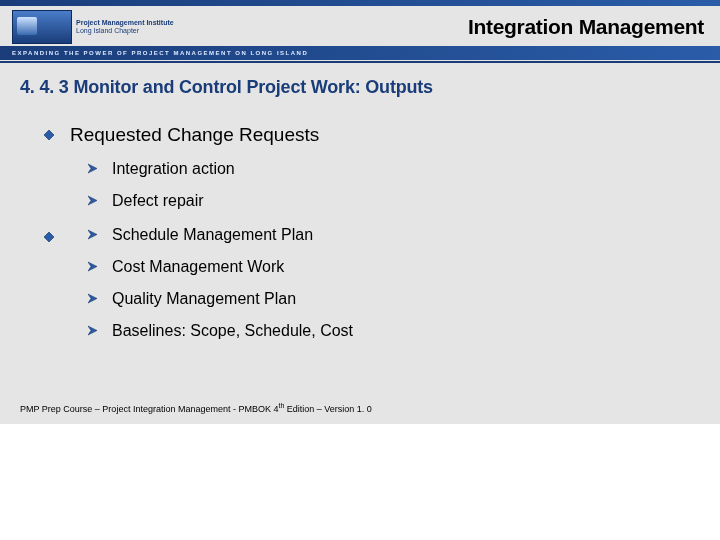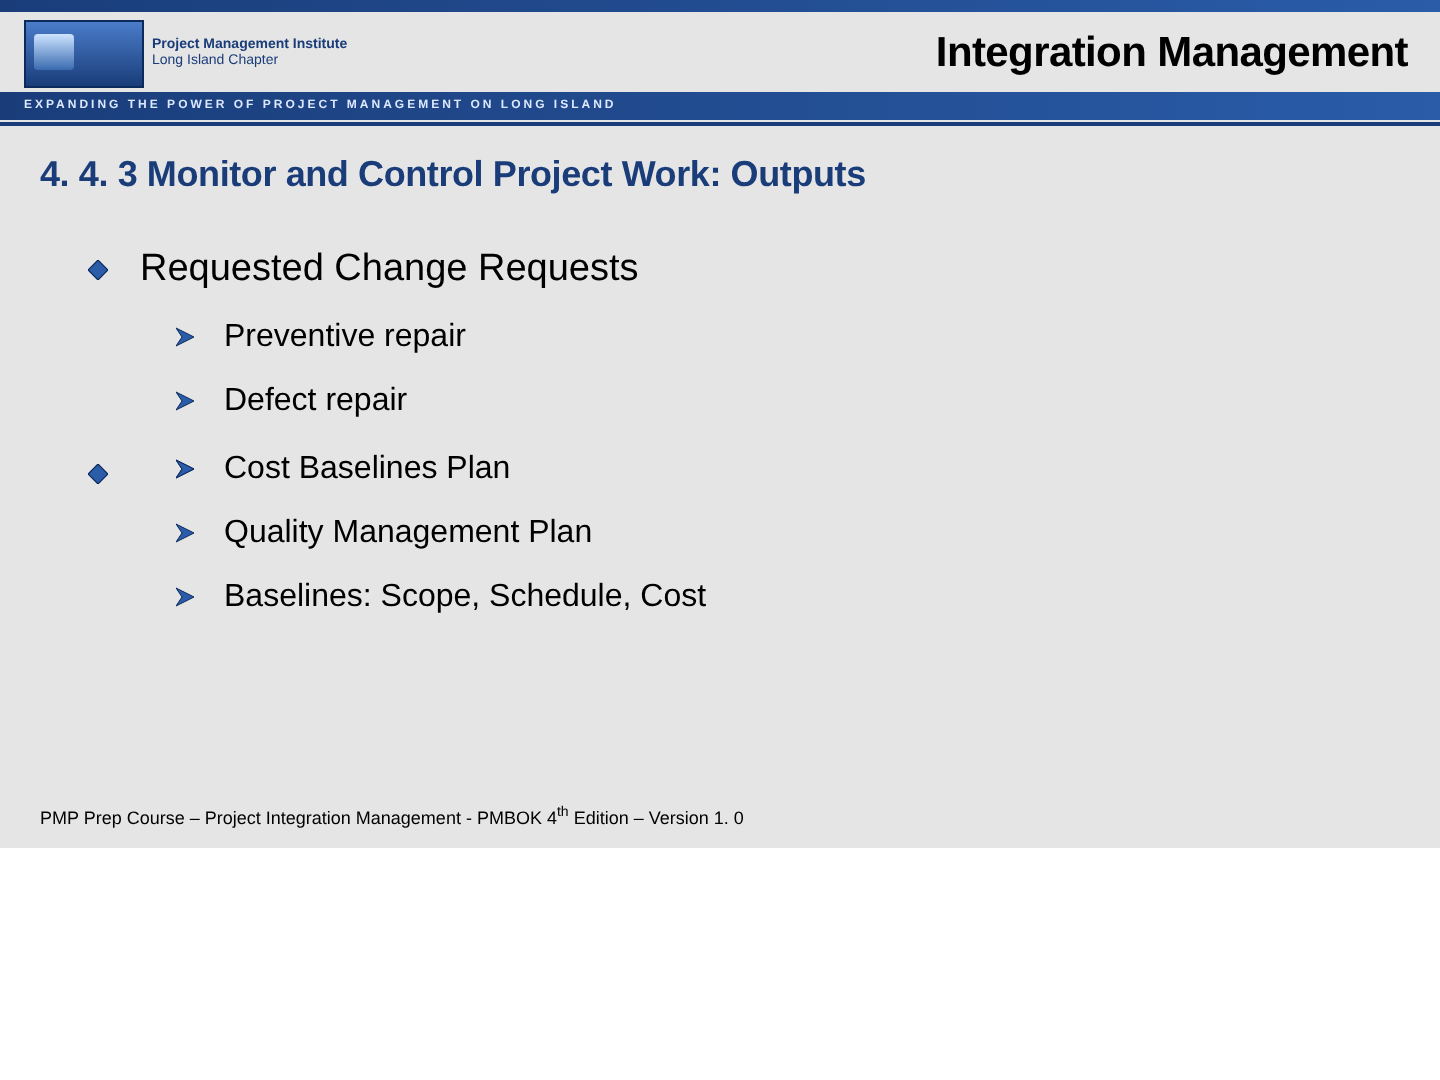--- a/index.html
+++ b/index.html
@@ -68,21 +68,21 @@
           </svg>
       </span>
       <span>Requested Change Requests</span>
       <div class="sub-list">
         <div class="sub-item">
           <span class="bullet-arrow">
             <svg viewBox="0 0 11 11">
                 <polygon points="0,1 9,5.5 0,10 3,5.5" fill="#2a5ca8" stroke="#0d2a5c" stroke-width="0.5"></polygon>
               </svg>
           </span>
-          <span>Preventive repair</span>
+          <span>Integration action</span>
         </div>
         <div class="sub-item">
           <span class="bullet-arrow">
             <svg viewBox="0 0 11 11">
                 <polygon points="0,1 9,5.5 0,10 3,5.5" fill="#2a5ca8" stroke="#0d2a5c" stroke-width="0.5"></polygon>
               </svg>
           </span>
           <span>Defect repair</span>
         </div>
       </div>
@@ -94,28 +94,29 @@
             <polygon points="5,0 10,5 5,10 0,5" fill="#2a5ca8" stroke="#0d2a5c" stroke-width="0.6"></polygon>
           </svg>
       </span>
       <div class="sub-list">
         <div class="sub-item">
           <span class="bullet-arrow">
             <svg viewBox="0 0 11 11">
                 <polygon points="0,1 9,5.5 0,10 3,5.5" fill="#2a5ca8" stroke="#0d2a5c" stroke-width="0.5"></polygon>
               </svg>
           </span>
+          <span>Schedule Management Plan</span>
         </div>
         <div class="sub-item">
           <span class="bullet-arrow">
             <svg viewBox="0 0 11 11">
                 <polygon points="0,1 9,5.5 0,10 3,5.5" fill="#2a5ca8" stroke="#0d2a5c" stroke-width="0.5"></polygon>
               </svg>
           </span>
-          <span>Cost Baselines Plan</span>
+          <span>Cost Management Work</span>
         </div>
         <div class="sub-item">
           <span class="bullet-arrow">
             <svg viewBox="0 0 11 11">
                 <polygon points="0,1 9,5.5 0,10 3,5.5" fill="#2a5ca8" stroke="#0d2a5c" stroke-width="0.5"></polygon>
               </svg>
           </span>
           <span>Quality Management Plan</span>
         </div>
         <div class="sub-item">

